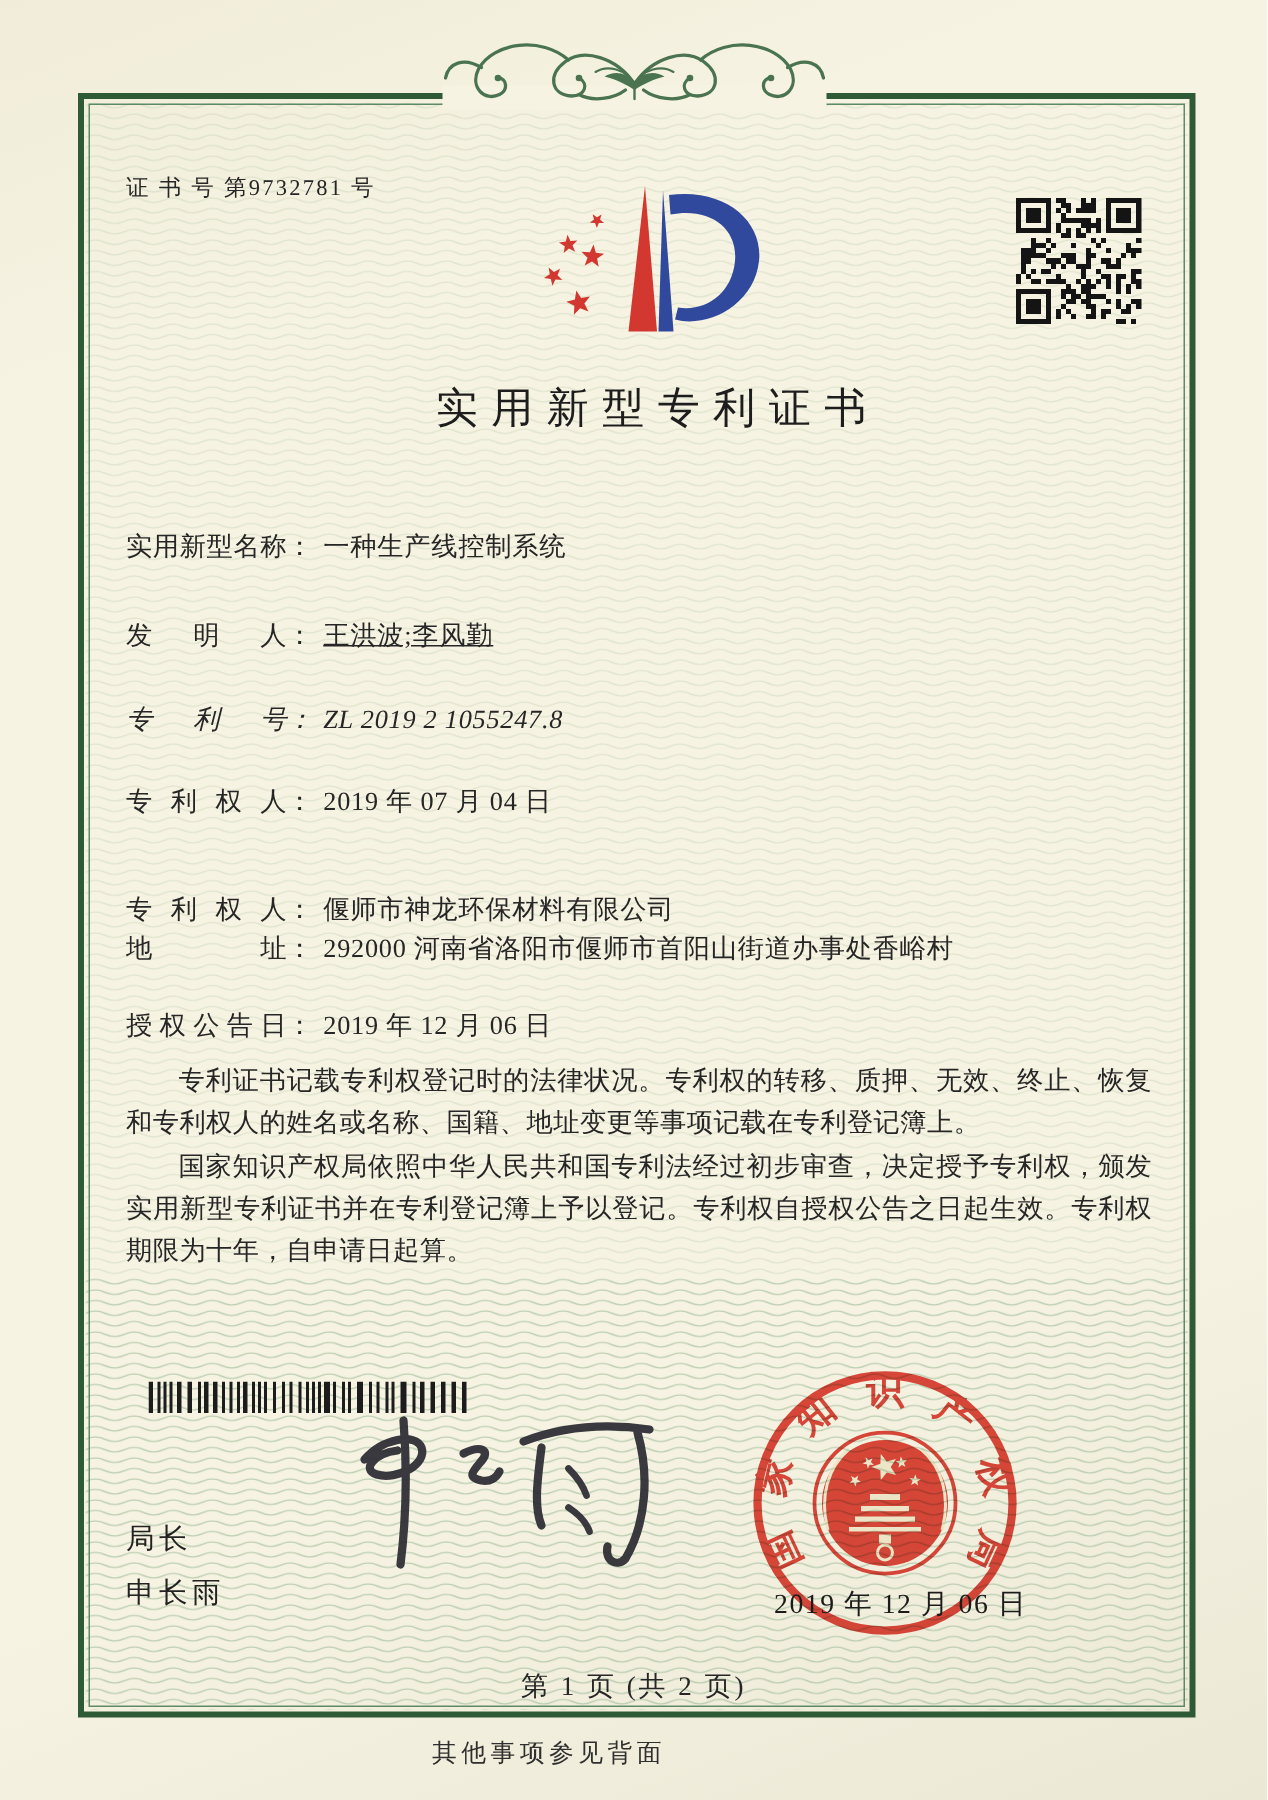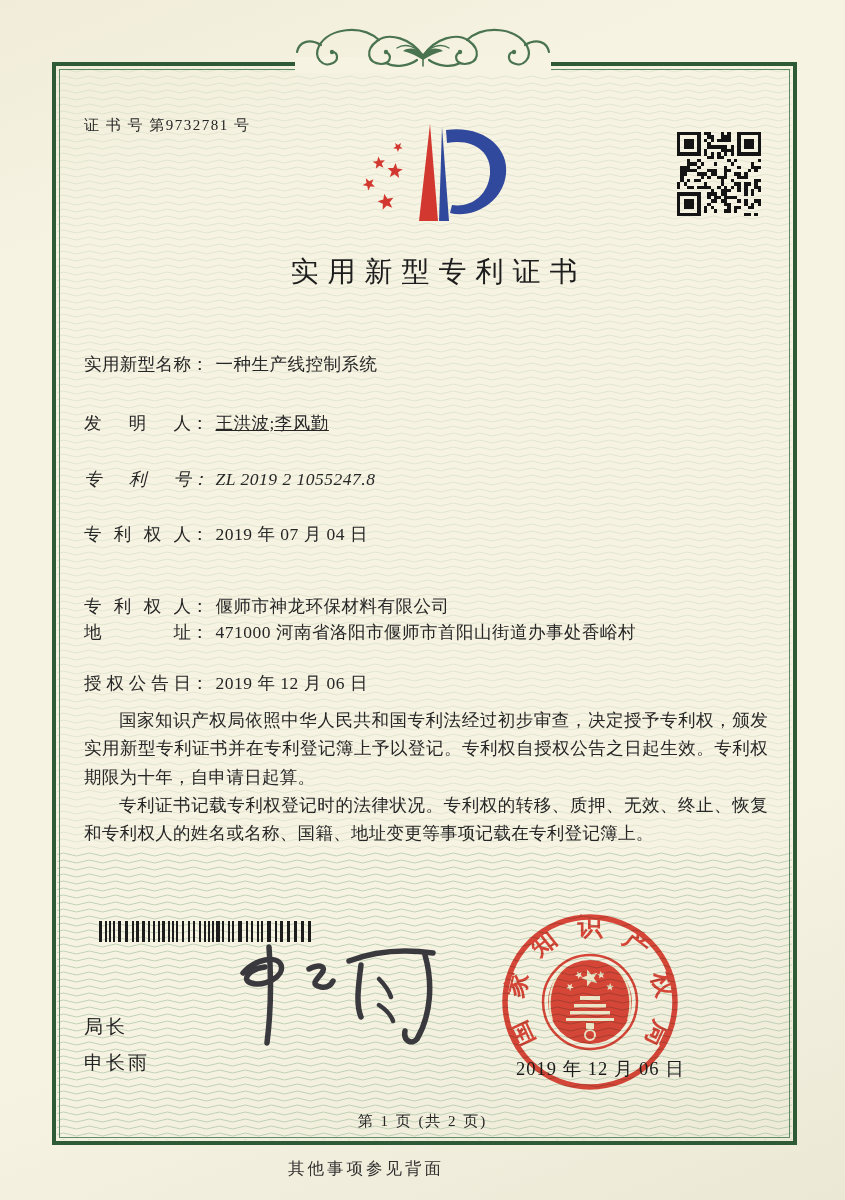--- a/index.html
+++ b/index.html
@@ -45,21 +45,21 @@
   .officer { position:absolute; left:84px; top:1009px; z-index:4;
              font-family:"Liberation Sans","DejaVu Sans",sans-serif; font-size:19px;
              letter-spacing:3px; color:#222; line-height:1.9; }
   .signature { position:absolute; left:225px; top:943px; z-index:5; }
 
   .seal { position:absolute; left:500px; top:910px; z-index:4; mix-blend-mode:multiply; opacity:0.92; }
   .seal-date { position:absolute; left:516px; top:1056px; z-index:6; font-size:18.5px;
                letter-spacing:1px; color:#1b1b1b; white-space:nowrap; }
 
   .page-indicator { position:absolute; left:0; top:1112px; width:845px; text-align:center;
-                    font-size:15px; letter-spacing:2px; z-index:3; }
+                    font-size:18px; letter-spacing:2px; z-index:3; }
   .footer-note { position:absolute; left:0; top:1158px; width:732px; text-align:center;
                  font-size:16.5px; letter-spacing:3px; color:#2f2f2f; z-index:3; }
 </style>
 </head>
 <body>
 
 <div class="page">
 
   <svg class="waves" width="735" height="1073">
     <defs>
@@ -397,30 +397,30 @@
     <div class="frow">
       <span class="flabel">专利号</span><span class="fcolon">：</span><span class="fvalue">ZL 2019 2 1055247.8</span>
     </div>
     <div class="frow">
       <span class="flabel">专利权人</span><span class="fcolon">：</span><span class="fvalue">2019 年 07 月 04 日</span>
     </div>
     <div class="frow">
       <span class="flabel">专利权人</span><span class="fcolon">：</span><span class="fvalue">偃师市神龙环保材料有限公司</span>
     </div>
     <div class="frow">
-      <span class="flabel">地址</span><span class="fcolon">：</span><span class="fvalue">471000 河南省洛阳市偃师市首阳山街道办事处香峪村</span>
+      <span class="flabel">地址</span><span class="fcolon">：</span><span class="fvalue">292000 河南省洛阳市偃师市首阳山街道办事处香峪村</span>
     </div>
     <div class="frow">
       <span class="flabel">授权公告日</span><span class="fcolon">：</span><span class="fvalue">2019 年 12 月 06 日</span>
     </div>
   </div>
 
   <div class="body-text">
+    <p>专利证书记载专利权登记时的法律状况。专利权的转移、质押、无效、终止、恢复和专利权人的姓名或名称、国籍、地址变更等事项记载在专利登记簿上。</p>
     <p>国家知识产权局依照中华人民共和国专利法经过初步审查，决定授予专利权，颁发实用新型专利证书并在专利登记簿上予以登记。专利权自授权公告之日起生效。专利权期限为十年，自申请日起算。</p>
-    <p>专利证书记载专利权登记时的法律状况。专利权的转移、质押、无效、终止、恢复和专利权人的姓名或名称、国籍、地址变更等事项记载在专利登记簿上。</p>
   </div>
 
   <svg class="barcode" id="bcSvg" width="219" height="21">
       <rect x="0" y="0" width="3" height="21" fill="#1c1c1c"></rect>
       <rect x="6" y="0" width="2" height="21" fill="#1c1c1c"></rect>
       <rect x="10" y="0" width="2" height="21" fill="#1c1c1c"></rect>
       <rect x="14" y="0" width="2" height="21" fill="#1c1c1c"></rect>
       <rect x="19" y="0" width="3" height="21" fill="#1c1c1c"></rect>
       <rect x="26" y="0" width="3" height="21" fill="#1c1c1c"></rect>
       <rect x="33" y="0" width="2" height="21" fill="#1c1c1c"></rect>

